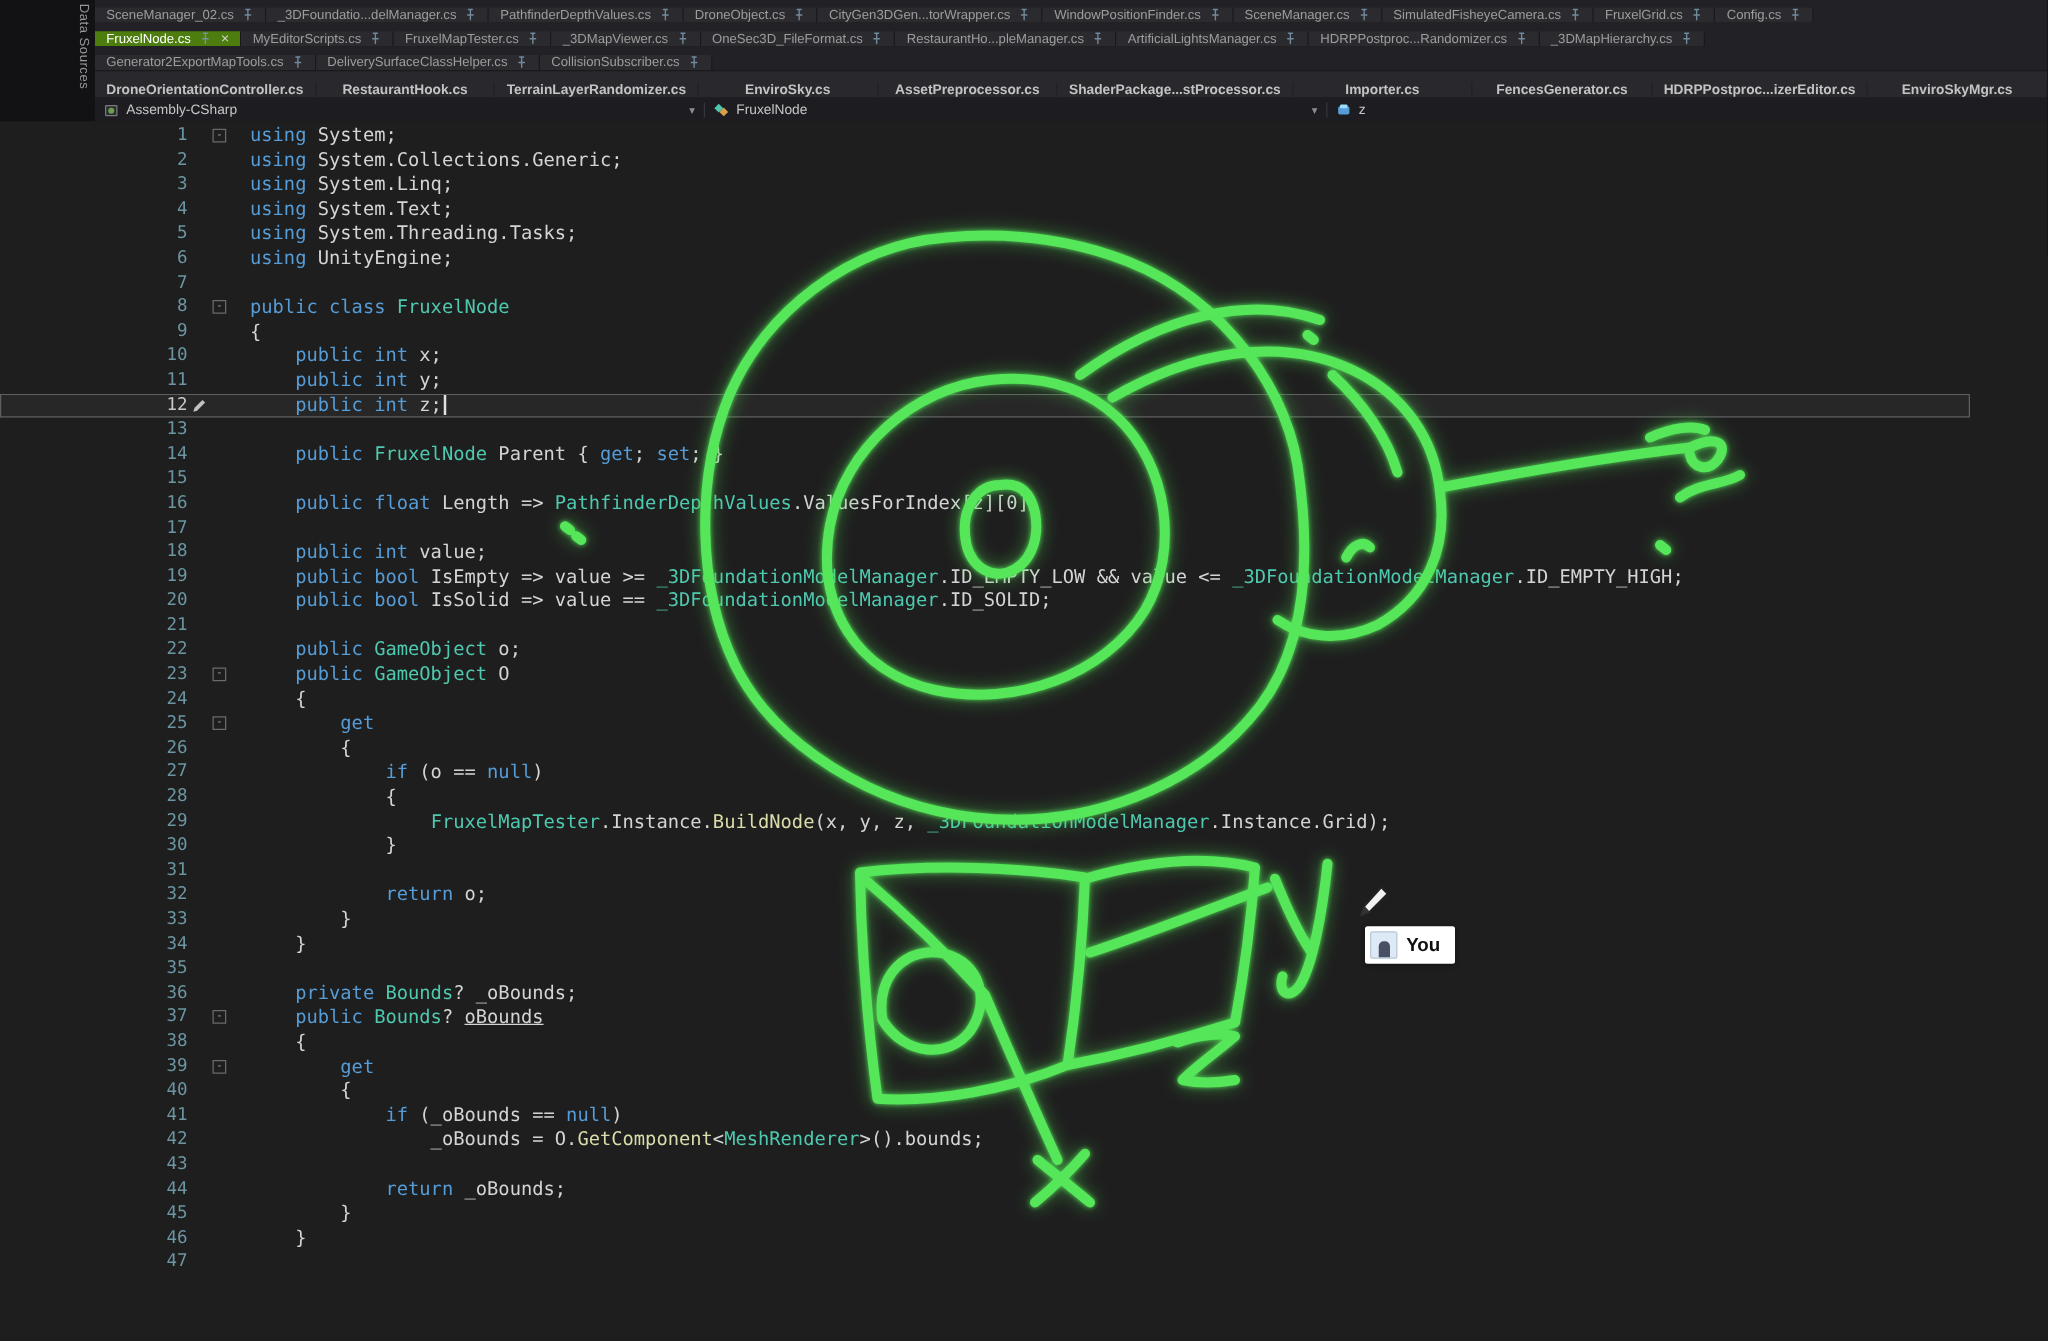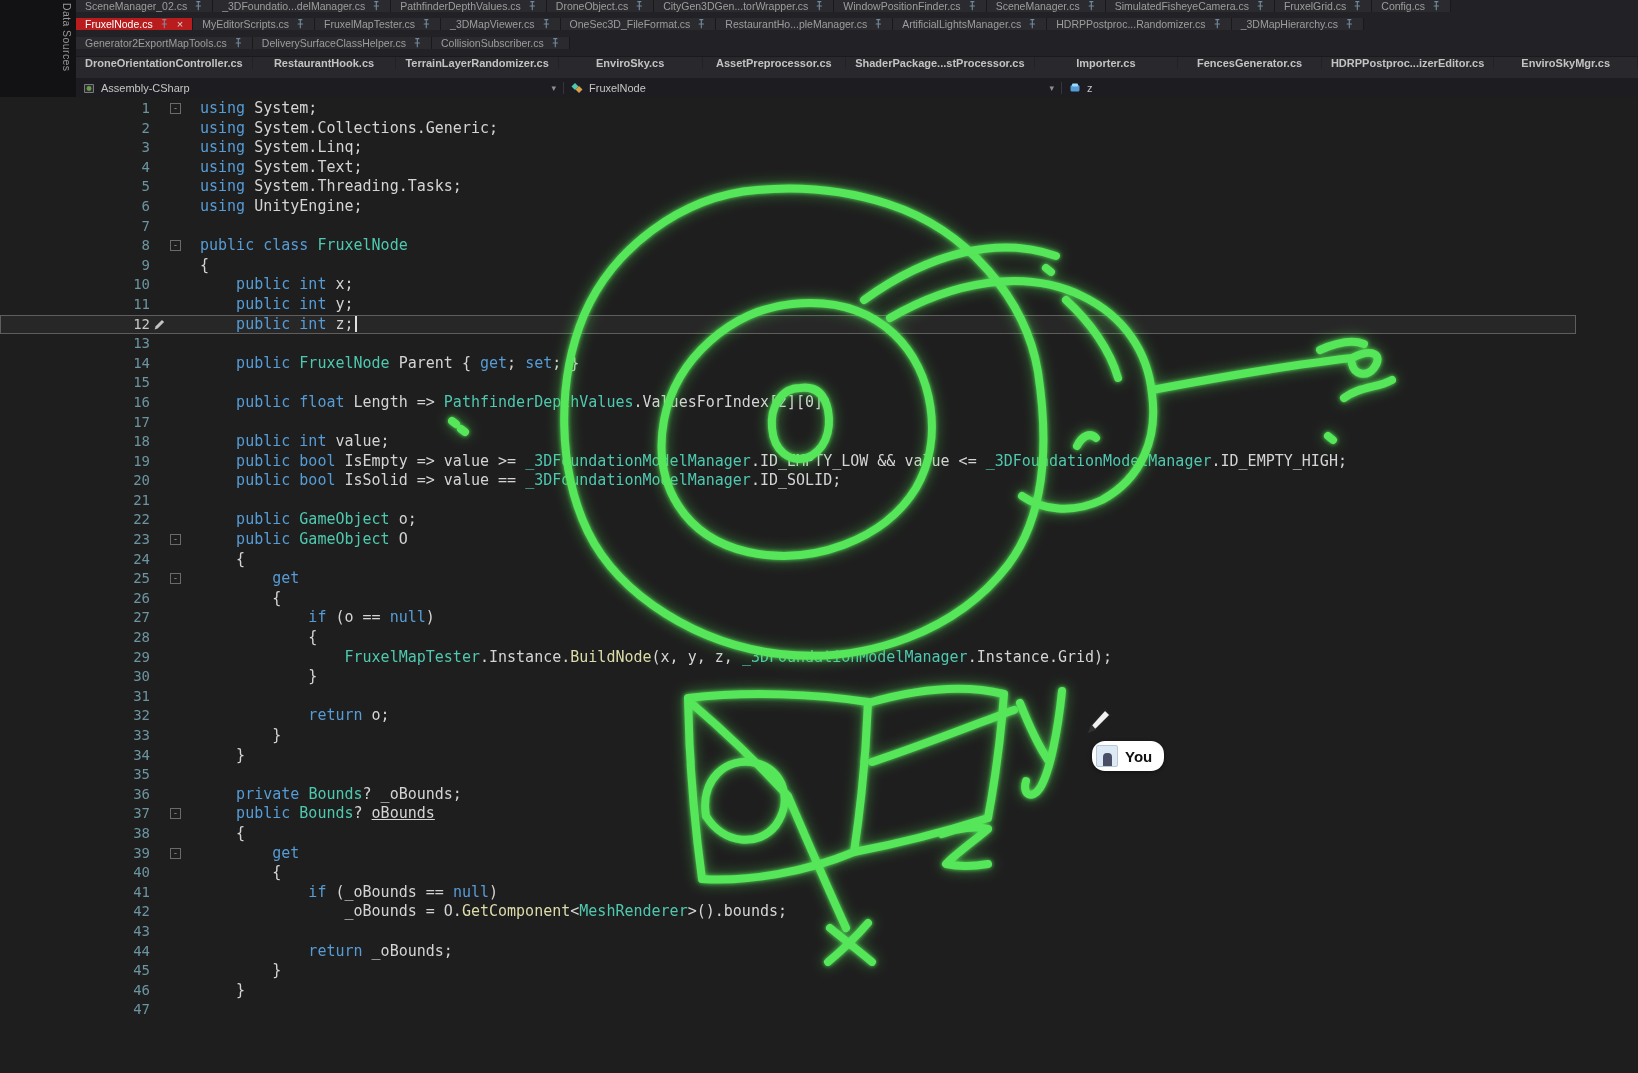--- a/index.html
+++ b/index.html
@@ -6,28 +6,28 @@
   html,body { background:#111; }
   .screen{position:relative;width:1638px;height:1073px;overflow:hidden;background:#1e1e1e;
     font-family:"Liberation Sans",sans-serif;}
 
   
   .left-dock{position:absolute;left:0;top:0;width:76px;height:97px;background:#121215;z-index:5;}
   .side-tab{position:absolute;top:3px;right:3px;writing-mode:vertical-rl;
     font:10.5px "Liberation Sans",sans-serif;color:#969696;letter-spacing:.4px;cursor:default;}
 
   
-  .tab-row{position:absolute;left:76px;right:0;display:flex;align-items:flex-start;background:#222226;overflow:hidden;}
+  .tab-row{position:absolute;left:76px;right:0;display:flex;align-items:flex-end;background:#222226;overflow:hidden;}
   .row1{top:0;height:18px;}
   .row2{top:18px;height:19px;}
   .row3{top:37px;height:19px;}
   .row4{top:56px;height:22px;background:#29292d;border-top:1px solid #1a1a1d;}
   .tab{display:flex;align-items:center;gap:6px;padding:0 9px;background:#2b2b2f;
     border-right:1px solid #19191c;color:#9d9d9d;font-size:10.5px;white-space:nowrap;cursor:default;}
-  .tab.active{background:#b91c1c;color:#ffffff;}
+  .tab.active{background:#4d7c0f;color:#ffffff;}
   .row4 .tab{background:transparent;border-right:1px solid #222226;color:#c3c3c3;font-size:11px;flex:1;justify-content:center;font-weight:bold;}
   .pin-icon{display:inline-flex;align-items:center;opacity:.85;}
   .tab-close{color:#d8d8d8;font-size:11px;line-height:1;padding-left:2px;}
 
   
   .nav-bar{position:absolute;top:78px;height:19px;left:76px;right:0;background:#1d1d21;display:flex;z-index:4;align-items:center;}
   .nav-combo{display:flex;align-items:center;gap:6px;padding:0 7px;border-right:1px solid #35353b;
     color:#c6c6c6;font-size:11px;white-space:nowrap;}
   .nav-combo.project{width:488px;}
   .nav-combo.typec{width:498px;}
@@ -55,21 +55,21 @@
   .caret{display:inline-block;width:2px;height:16px;background:#e0e0e0;vertical-align:middle;margin-left:1px;}
 
   
   .annotation-svg{position:absolute;left:0;top:0;z-index:50;pointer-events:none;
     filter:drop-shadow(0 0 2px rgba(85,230,89,.9)) drop-shadow(0 0 7px rgba(85,230,89,.45));}
   .annotation-svg path{stroke:var(--ann-color,#55e659);stroke-width:8;fill:none;
     stroke-linecap:round;stroke-linejoin:round;}
 
   
   .pencil-cursor{position:absolute;left:1083px;top:705px;z-index:60;pointer-events:none;}
-  .you-label{position:absolute;left:1092px;top:741px;z-index:60;background:#ffffff;border-radius:13px;
+  .you-label{position:absolute;left:1092px;top:741px;z-index:60;background:#ffffff;border-radius:2px;
     padding:4px 12px 4px 4px;display:flex;align-items:center;gap:7px;
     box-shadow:0 1px 4px rgba(0,0,0,.45);font-weight:bold;font-size:15px;color:#101010;}
   .you-avatar{width:22px;height:22px;background:#dde9f4;border:1px solid #b7c8d8;border-radius:2px;
     display:flex;align-items:flex-end;justify-content:center;overflow:hidden;}
   .you-avatar::before{content:"";width:9px;height:13px;background:#4a4f66;border-radius:4px 4px 0 0;}
 </style>
 </head>
 <body>
 
 <div class="screen">

